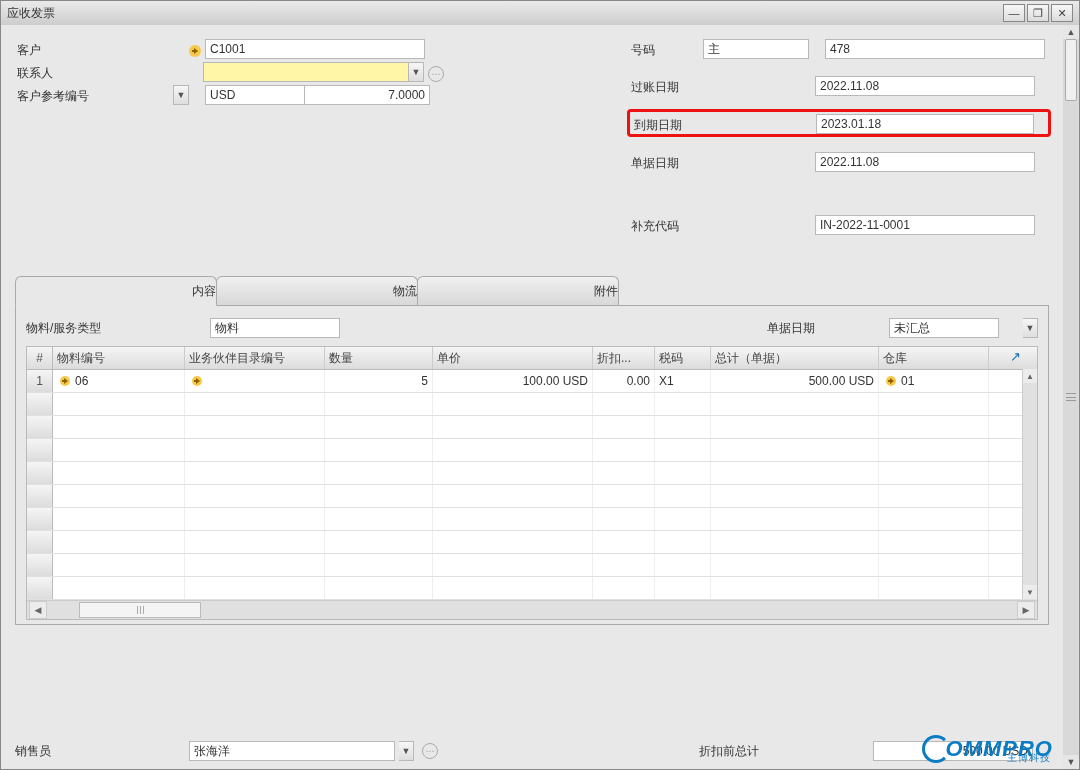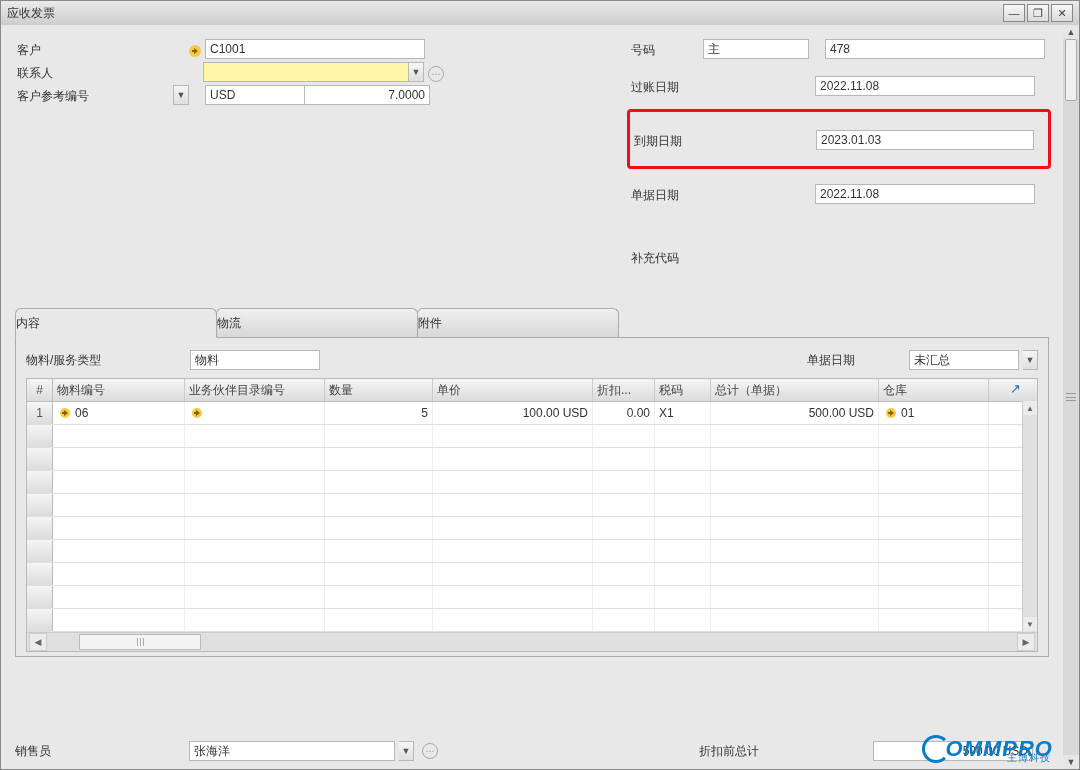--- a/index.html
+++ b/index.html
@@ -18,26 +18,26 @@
 .leftcol{display:flex;flex-direction:column;gap:1px}
 .rightcol{display:flex;flex-direction:column;gap:15px}
 .topgrid{display:flex;justify-content:space-between}
 .label{width:170px;color:#333;display:flex;align-items:center;padding-left:2px}
 .field{height:18px;border:1px solid #b8b8b8;background:#fff;padding:0 4px;display:flex;align-items:center;min-width:0}
 .field.bg-yellow{background:#fff6a7}
 .gold-arrow{width:16px;height:16px;display:inline-flex;align-items:center;justify-content:center;margin-right:2px}
 .gold-arrow svg{display:block}
 .dd{width:14px;height:18px;border:1px solid #b8b8b8;border-left:none;background:linear-gradient(#f6f6f6,#dedede);display:flex;align-items:center;justify-content:center;font-size:9px;color:#555;cursor:pointer}
 .circleinfo{width:14px;height:14px;border:1px solid #aaa;border-radius:50%;display:inline-flex;align-items:center;justify-content:center;font-size:9px;color:#888;margin-left:4px}
-.redbox{border:3px solid #e11;border-radius:4px;padding:16px 2px;margin:-2px -2px}
+.redbox{border:3px solid #e11;border-radius:4px;padding:0 2px;margin:-2px -2px}
 .tabs{display:flex;margin-top:40px;position:relative}
-.tab{flex:0 0 200px;height:28px;display:flex;align-items:center;justify-content:flex-start;border:1px solid #aaa;border-bottom:none;background:linear-gradient(#f0f0f0,#d8d8d8);margin-right:-1px;cursor:pointer;position:relative;top:1px;border-radius:6px 6px 0 0}
+.tab{flex:0 0 200px;height:28px;display:flex;align-items:center;justify-content:flex-end;border:1px solid #aaa;border-bottom:none;background:linear-gradient(#f0f0f0,#d8d8d8);margin-right:-1px;cursor:pointer;position:relative;top:1px;border-radius:6px 6px 0 0}
 .tab.active{background:#e8e8e8;z-index:2;border-bottom:1px solid #e8e8e8}
 .tabpanel{border:1px solid #aaa;background:#e8e8e8;padding:10px 10px 4px 10px;box-sizing:border-box}
-.panelrow{display:flex;align-items:center;height:24px;gap:4px}
+.panelrow{display:flex;align-items:center;height:24px;gap:24px}
 .panelrow .plabel{width:160px}
 .panelrow .spacer{flex:1}
 .table{margin-top:6px;border:1px solid #bbb;background:#fff;position:relative}
 .thead{display:flex;height:22px;background:linear-gradient(#f5f5f5,#dcdcdc);border-bottom:1px solid #bbb}
 .th{border-right:1px solid #ccc;display:flex;align-items:center;padding:0 4px;font-size:12px;color:#444;box-sizing:border-box}
 .tbody{height:230px;overflow:hidden}
 .tr{display:flex;height:22px;border-bottom:1px solid #e0e0e0}
 .td{border-right:1px solid #eee;display:flex;align-items:center;padding:0 4px;box-sizing:border-box;font-size:12px}
 .td.num{justify-content:flex-end}
 .rowhdr{width:26px;background:linear-gradient(#f5f5f5,#dcdcdc);border-right:1px solid #bbb;justify-content:center;color:#555}
@@ -133,32 +133,35 @@
         <div class="row">
           <div class="label" style="width:184px">过账日期</div>
           <div class="field" style="width:210px">
               <span>2022.11.08</span>
             </div>
         </div>
         <div class="redbox">
           <div class="row">
             <div class="label" style="width:182px">到期日期</div>
             <div class="field" style="width:208px">
-                <span>2023.01.03</span>
+                <span>2023.01.18</span>
               </div>
           </div>
         </div>
         <div class="row">
           <div class="label" style="width:184px">单据日期</div>
           <div class="field" style="width:210px">
               <span>2022.11.08</span>
             </div>
         </div>
         <div class="row" style="margin-top:26px">
           <div class="label" style="width:184px">补充代码</div>
+          <div class="field" style="width:210px">
+              <span>IN-2022-11-0001</span>
+            </div>
         </div>
       </div>
     </div>
 
     <div class="tabs">
       <div class="tab active">
           <span>内容</span>
         </div>
       <div class="tab">
           <span>物流</span>

